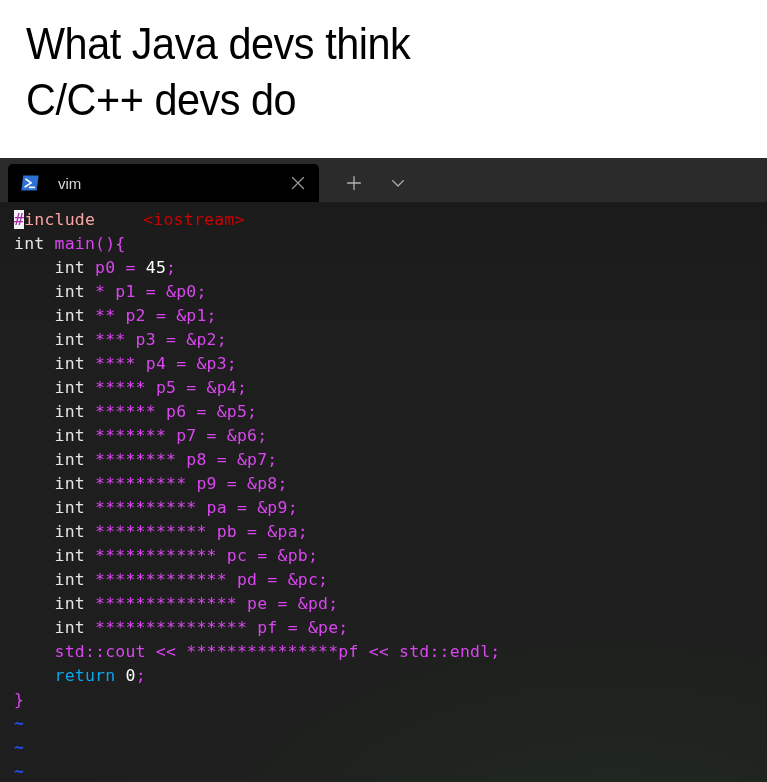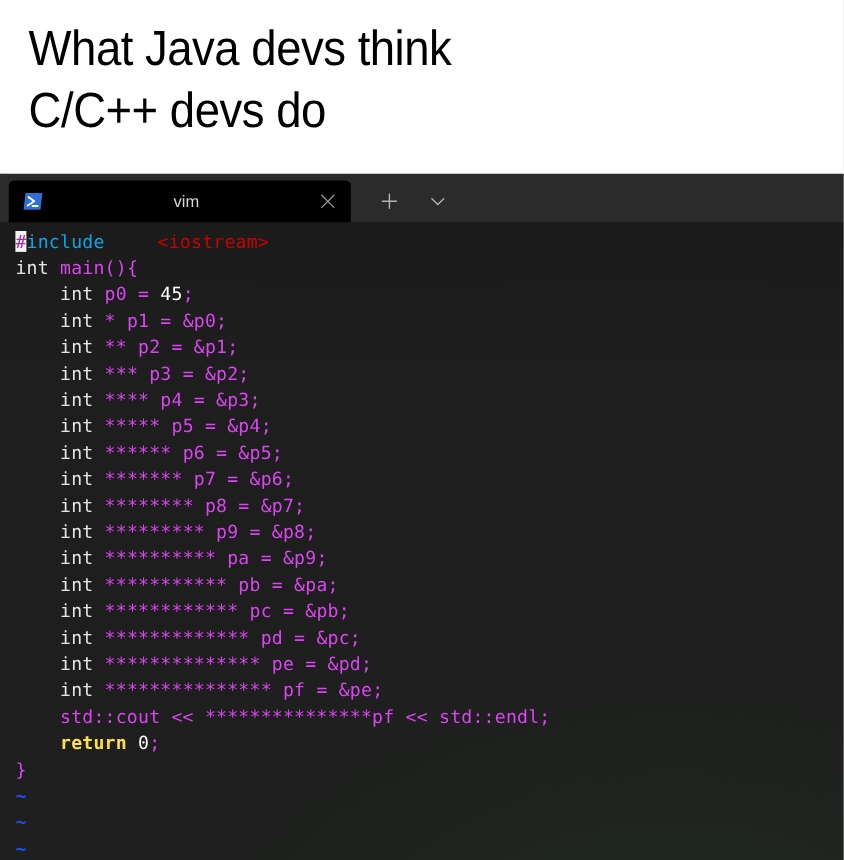--- a/index.html
+++ b/index.html
@@ -63,21 +63,20 @@
     width: 311px;
     height: 38px;
     background: #000000;
     border-radius: 5px 5px 0 0;
     display: flex;
     align-items: center;
     box-sizing: border-box;
     padding: 0 0 0 11px;
     flex: 0 0 311px;
     position: relative;
-    text-align: center;
   }
   .ps-icon {
     width: 22px;
     height: 22px;
     flex: 0 0 22px;
     position: relative;
   }
   .ps-icon svg { display: block; }
   .tab-title {
     color: #d8d8d8;
@@ -136,22 +135,22 @@
     font-size: 16.5px;
     line-height: 24px;
     letter-spacing: 0.2px;
     white-space: pre;
     color: #cfcfcf;
   }
   .ln { display: block; height: 24px; }
 
   
   .kw      { color: #e5e5e5; }          
-  .ret     { color: #fde047; font-weight: bold; }          
-  .pre     { color: #0ea5e9; }          
+  .ret     { color: #0ea5e9; }          
+  .pre     { color: #fca5a5; }          
   .str     { color: #cc0000; margin-left: 38px; }          
   .num     { color: #ffffff; }          
   .plain   { color: #d946ef; }
   .tilde   { color: #1f4ff0; font-weight: 700; }
   .cursor  { background: #f2f2f2; color: #a92ca9; }
 </style>
 </head>
 <body>
 
 <div class="caption-area">

